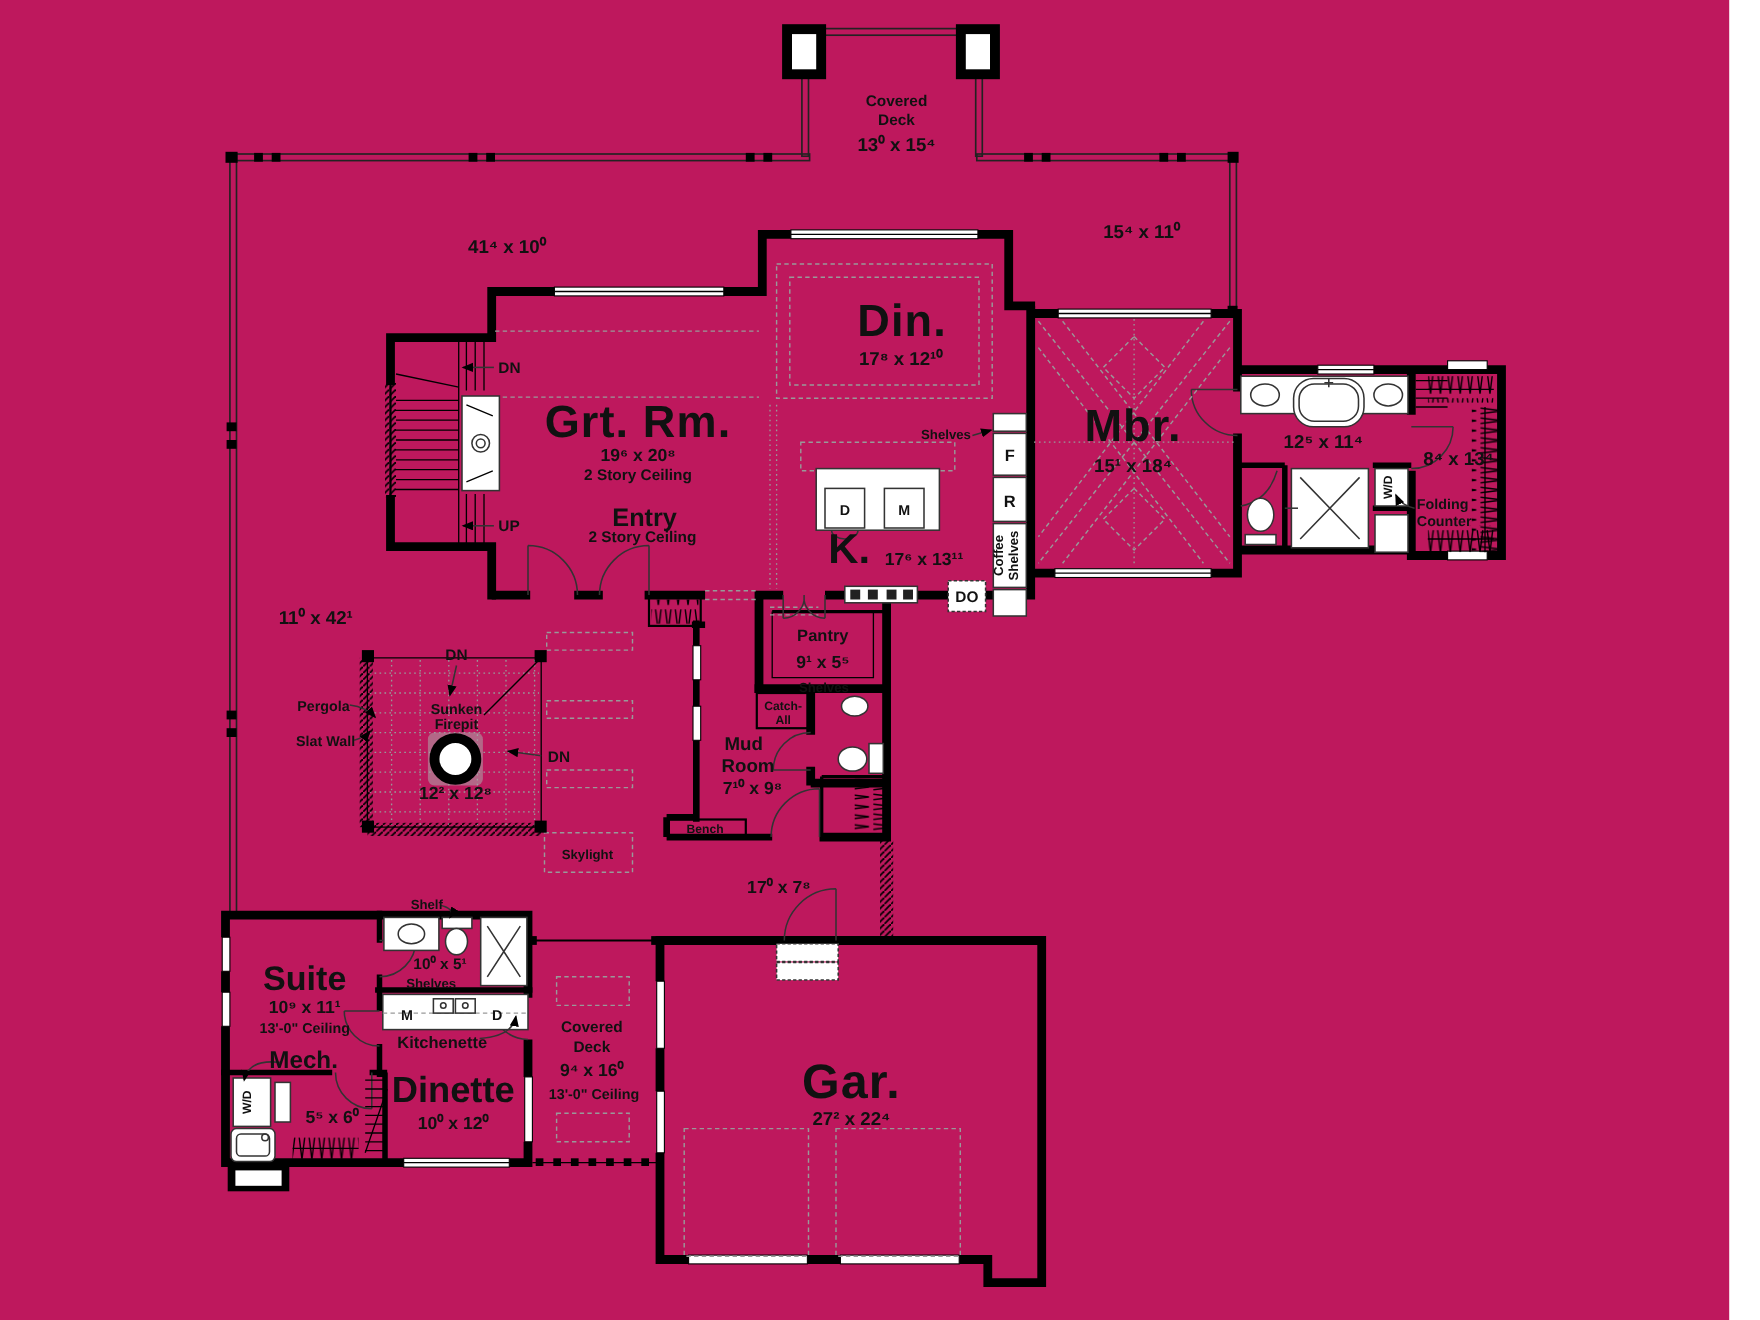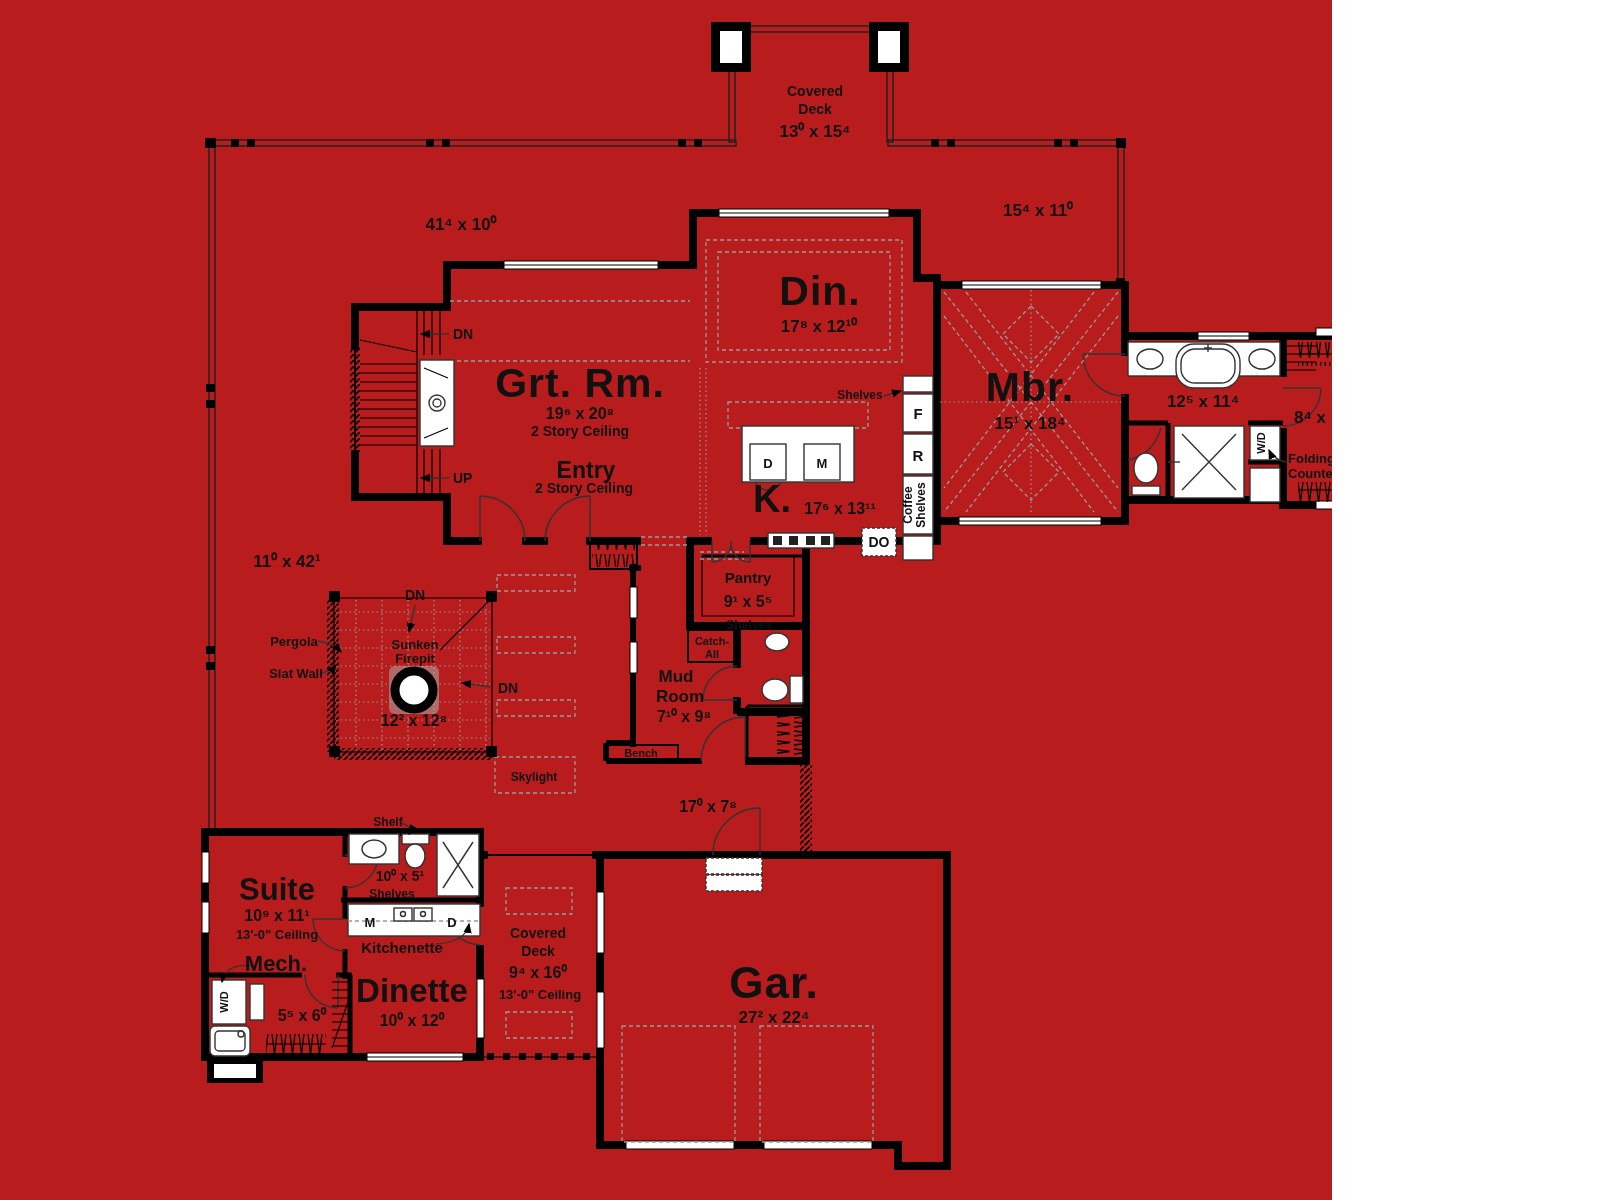--- a/index.html
+++ b/index.html
@@ -1,16 +1,16 @@
 <!DOCTYPE html>
 <html><head>
 <meta charset="utf-8">
 <style>
   html,body{margin:0;padding:0;background:#fff;}
-  #stage{position:relative;width:1332px;height:1200px;background:#b91c1c;overflow:hidden;}
+  #stage{position:relative;width:1572px;height:1200px;background:#be185d;overflow:hidden;}
   svg{position:absolute;left:0;top:0;}
   text{font-family:"Liberation Sans",sans-serif;font-weight:bold;fill:#111;text-anchor:middle;}
   .b42{font-size:41px;letter-spacing:1px}
   .b44{font-size:44px;letter-spacing:1px}
   .b38{font-size:38px}
   .b34{font-size:33px}
   .b32{font-size:31px}
   .b24{font-size:23px}
   .b22{font-size:22px}
   .d17{font-size:17px}

